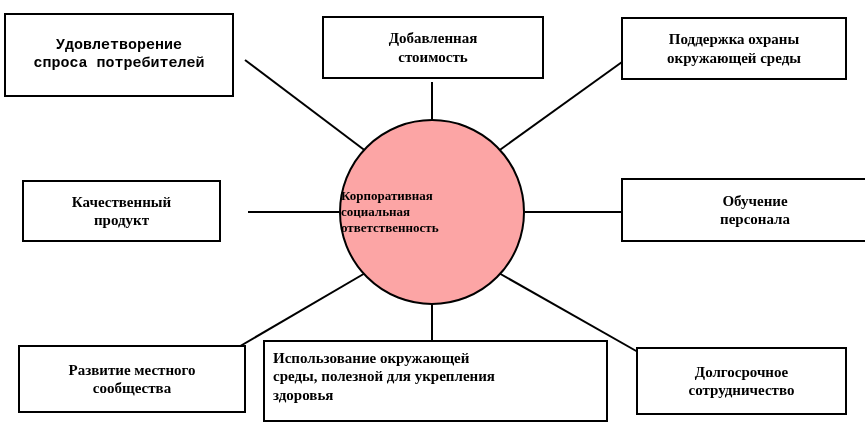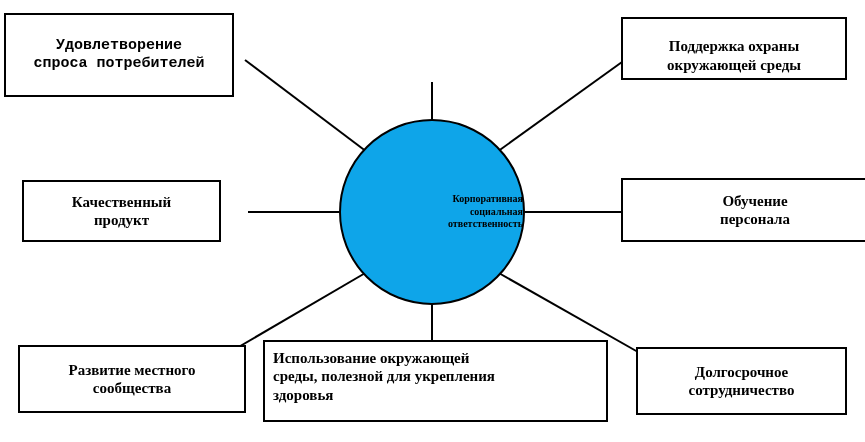--- a/index.html
+++ b/index.html
@@ -39,27 +39,27 @@
   }
   .node.center-text {
     justify-content: center;
     text-align: center;
   }
   .hub {
     position: absolute;
     box-sizing: border-box;
     border: 2px solid #000000;
     border-radius: 50%;
-    background: #0ea5e9;
+    background: #fca5a5;
     display: flex;
     align-items: center;
     justify-content: center;
-    text-align: right;
+    text-align: left;
     font-weight: bold;
-    font-size: 10px;
+    font-size: 13px;
     line-height: 1.25;
     color: #000000;
   }
   .nodetext {
     display: block;
     width: 100%;
     white-space: pre-line;
   }
 </style>
 </head>
@@ -83,22 +83,26 @@
     <span class="nodetext">Корпоративная
 социальная
 ответственность</span>
   </div>
 
   <div class="node center-text" style="left:4px; top:13px; width:230px; height:84px;font-family:Liberation Mono, monospace;">
     <span class="nodetext">Удовлетворение
 спроса потребителей</span>
   </div>
 
+  <div class="node center-text" style="left:322px; top:16px; width:222px; height:63px;">
+    <span class="nodetext">Добавленная
+стоимость</span>
+  </div>
 
-  <div class="node center-text" style="left:621px; top:17px; width:226px; height:63px;align-items:flex-end;">
+  <div class="node center-text" style="left:621px; top:17px; width:226px; height:63px;">
     <span class="nodetext">Поддержка охраны
 окружающей среды</span>
   </div>
 
   <div class="node center-text" style="left:22px; top:180px; width:199px; height:62px;">
     <span class="nodetext">Качественный
 продукт</span>
   </div>
 
   <div class="node center-text" style="left:621px; top:178px; width:268px; height:64px;">

